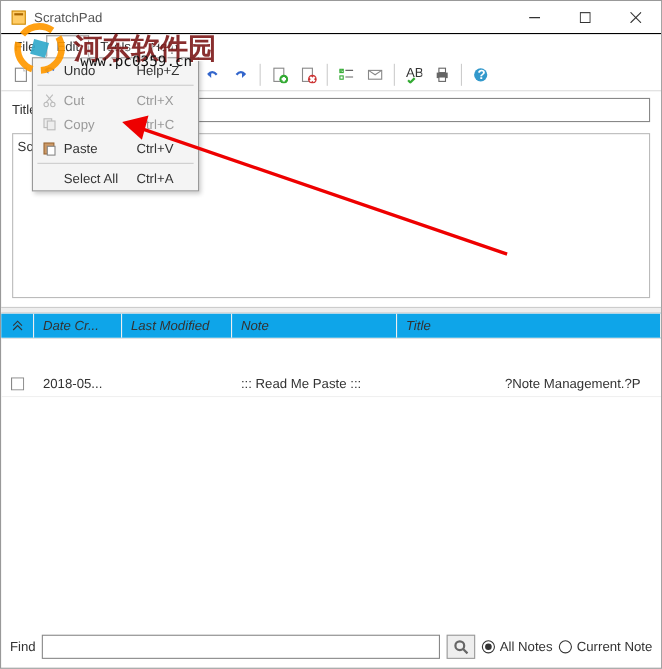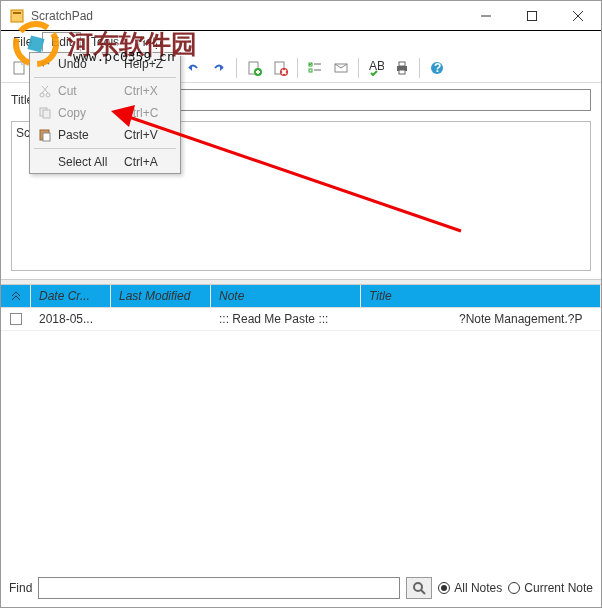--- a/index.html
+++ b/index.html
@@ -28,21 +28,21 @@
 .splitter { height: 6px; background: #eee; border-top: 1px solid #ccc; border-bottom: 1px solid #ccc; }
 
 .list-pane { height: 230px; overflow: auto; }
 .list-header { display: flex; background: #fff; border-bottom: 1px solid #ddd; }
 .list-header .col { padding: 4px 8px; border-right: 1px solid #eee; color: #333; background: #0ea5e9; font-style: italic; }
 .col-chk { width: 30px; display:flex; align-items:center; justify-content:center; }
 .col-date { width: 80px; }
 .col-mod { width: 100px; }
 .col-title { width: 240px; }
 .col-note { flex: 1; }
-.list-row { display: flex; border-bottom: 1px solid #f0f0f0; }
+.list-row { display: flex; border-bottom: 1px solid #f0f0f0; margin-top: 30px; }
 .list-row .cell { padding: 4px 8px; color: #333; white-space: nowrap; overflow: hidden; }
 
 .find-bar { position: absolute; bottom: 8px; left: 8px; right: 8px; display: flex; align-items: center; gap: 6px; }
 .find-bar label { color: #333; }
 .find-input { flex: 1; border: 1px solid #888; height: 22px; padding: 2px 4px; }
 .find-btn { width: 26px; height: 22px; border: 1px solid #999; background: #eee; display:flex; align-items:center; justify-content:center; }
 .radio-wrap { display: flex; align-items: center; gap: 4px; color: #333; }
 .radio { width: 12px; height: 12px; border: 1px solid #333; border-radius: 50%; display:inline-flex; align-items:center; justify-content:center; }
 .radio.sel::after { content:""; width:6px; height:6px; background:#333; border-radius:50%; }
 

